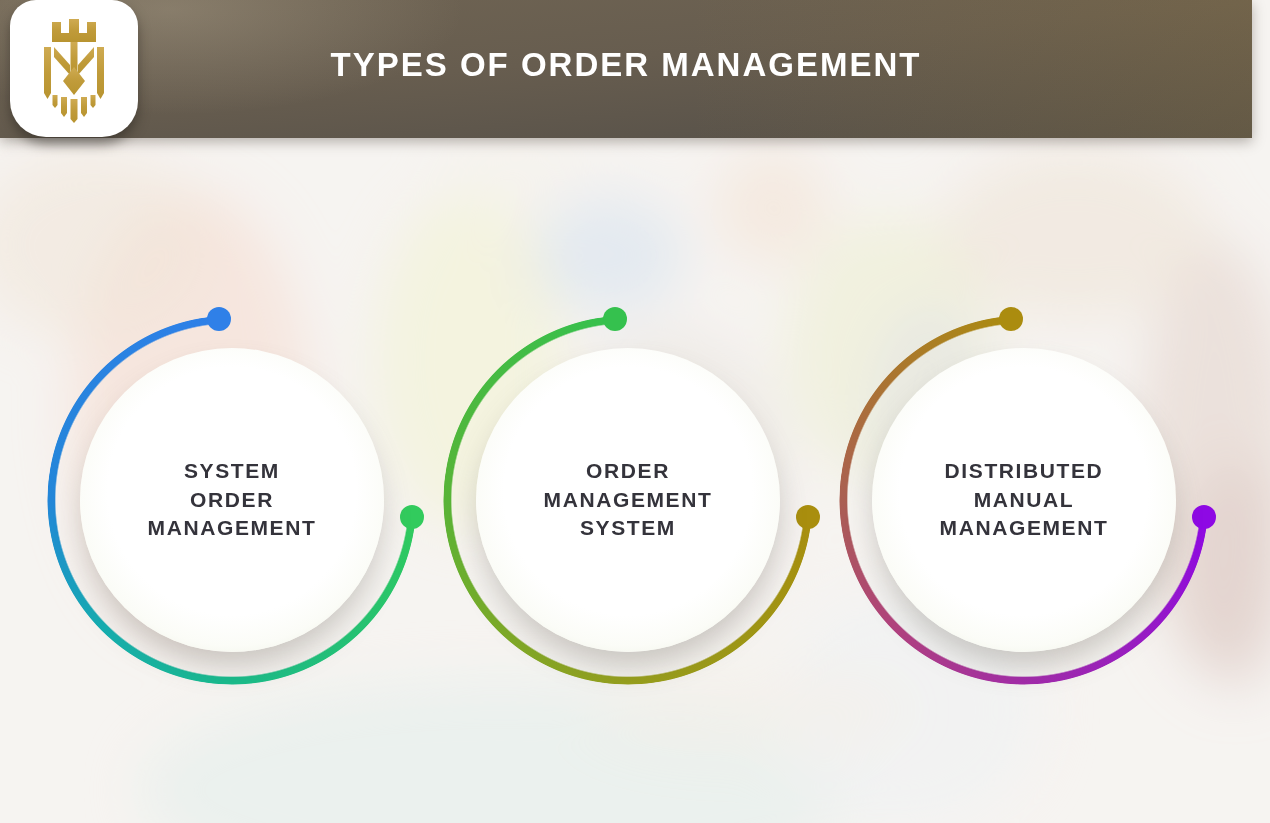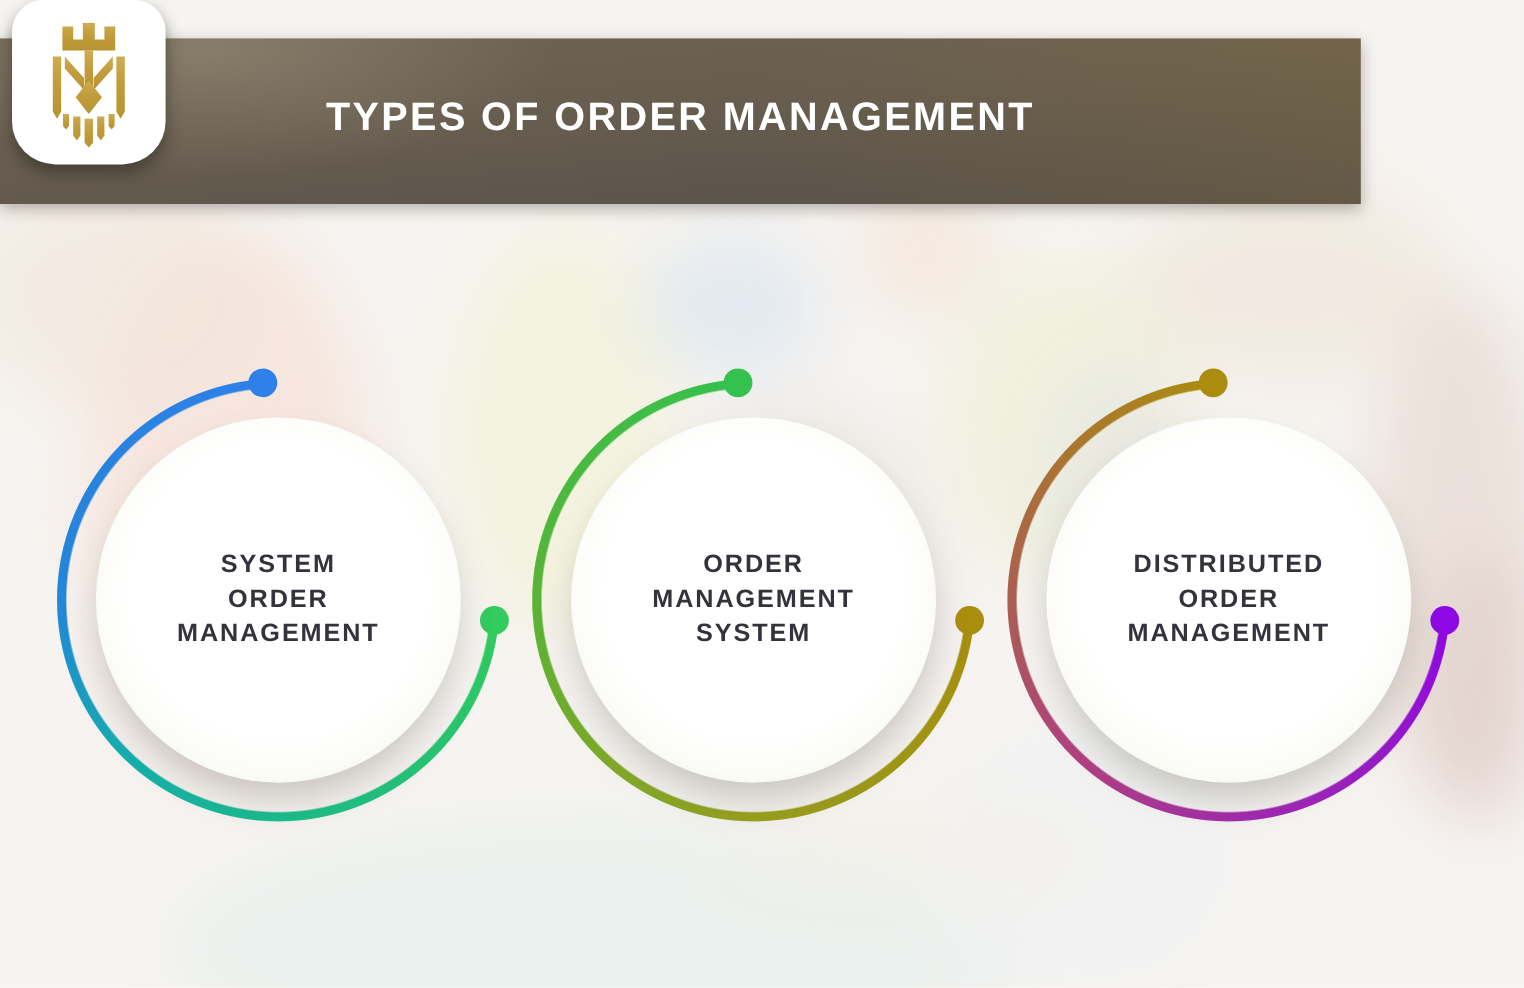--- a/index.html
+++ b/index.html
@@ -22,27 +22,27 @@
   .b9{left:1140px;top:240px;width:150px;height:430px;background:#d4bcb0;opacity:.65;}
   .b10{left:1185px;top:460px;width:100px;height:230px;background:#c5a49c;}
   .b11{left:-30px;top:150px;width:240px;height:190px;background:#e8d5c0;}
   .b12{left:940px;top:150px;width:270px;height:170px;background:#e4d2ba;}
   .b13{left:140px;top:680px;width:720px;height:220px;background:#d6e8e4;opacity:.7;}
   .b14{left:770px;top:590px;width:270px;height:240px;background:#e9ecef;opacity:.8;}
   .b15{left:590px;top:670px;width:320px;height:80px;background:#efe9dc;}
   .veil{position:absolute;inset:0;background:rgba(250,248,246,0.45);}
   
   .header{
-    position:absolute;left:0;top:0;width:1134px;height:138px;
+    position:absolute;left:0;top:0;width:1252px;height:138px;
     background:
       radial-gradient(420px 150px at 170px 10px, rgba(205,193,170,0.28), rgba(205,193,170,0) 70%),
       linear-gradient(to right, rgba(150,120,60,0) 55%, rgba(155,125,60,0.22)),
       linear-gradient(175deg, var(--header_top) 0%, #675d4f 45%, var(--header_bottom) 100%);
     box-shadow:0 4px 12px rgba(60,50,40,0.35);
-    display:flex;align-items:center;justify-content:center;margin-top:32px;
+    display:flex;align-items:center;justify-content:center;
   }
   .header-title{
     color:#ffffff;font-size:33px;font-weight:800;letter-spacing:2px;
     margin-top:-8px;text-align:center;
   }
   
   .brand-badge{
     position:absolute;left:10px;top:0;width:128px;height:137px;
     background:#ffffff;border-radius:26px 26px 36px 36px;
     box-shadow:0 7px 12px rgba(40,35,30,0.5);
@@ -152,18 +152,18 @@
 SYSTEM</div>
     </div>
   </div>
 
   <div class="om-card c3" style="--s0: #8e09e4; --s1: #a32aab; --s2: #b2417f; --s3: #aa5f52; --s4: #ab8c0f;">
     <div class="ring"></div>
     <div class="dot start"></div>
     <div class="dot end"></div>
     <div class="disc">
       <div class="card-label">DISTRIBUTED
-ORDER
+MANUAL
 MANAGEMENT</div>
     </div>
   </div>
 
 </div>
 
 </body></html>

